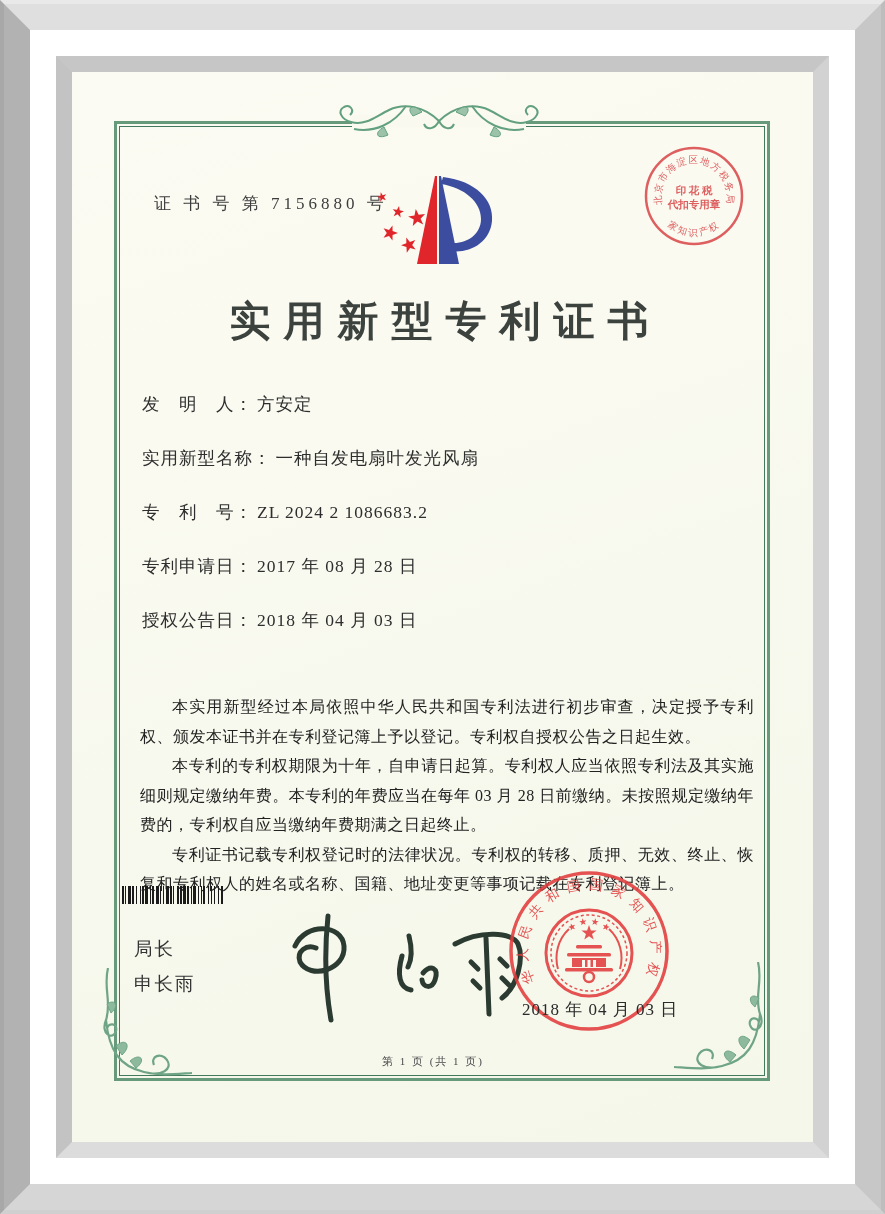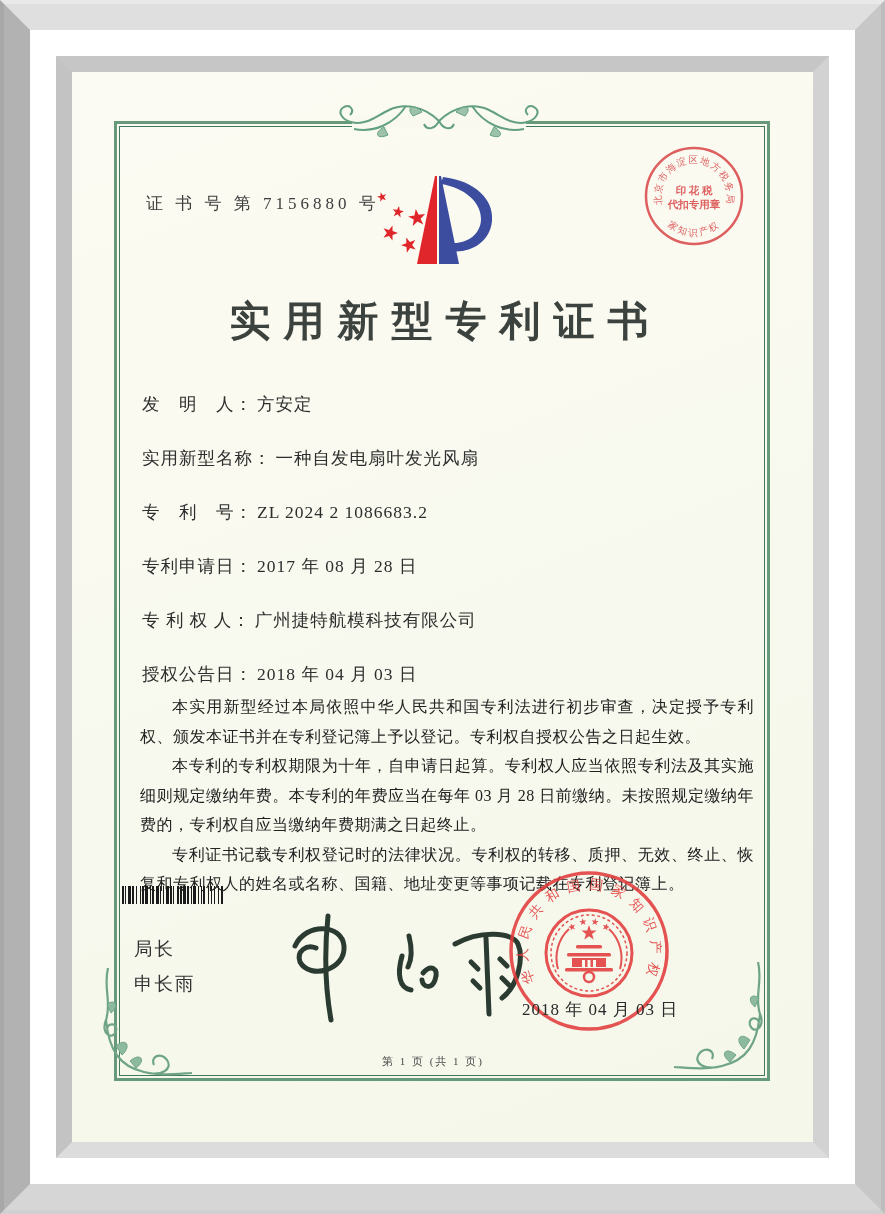--- a/index.html
+++ b/index.html
@@ -15,21 +15,21 @@
   .paper{position:absolute;left:72px;top:72px;right:72px;bottom:72px;
     background:linear-gradient(160deg,#fcfbf3 0%,#f8f9ee 55%,#f4f7ea 100%);}
 
   
   .green-frame{position:absolute;left:42px;top:49px;width:650px;height:954px;
     border:3px solid #67997b;}
   .green-frame::after{content:'';position:absolute;inset:2px;border:1px solid #417a5c;}
 
   .ornament{position:absolute;pointer-events:none;}
 
-  .cert-no{position:absolute;left:74px;top:120px;font-size:17px;letter-spacing:4px;color:#3d3d3d;}
+  .cert-no{position:absolute;left:82px;top:120px;font-size:17px;letter-spacing:4px;color:#3d3d3d;}
 
   .logo{position:absolute;left:292px;top:92px;width:150px;height:132px;}
 
   .doc-title{position:absolute;left:42px;top:222px;width:650px;text-align:center;
     font-size:41px;font-weight:700;letter-spacing:13px;color:#3c423e;text-indent:13px;}
 
   .fields{position:absolute;left:70px;top:320px;width:600px;}
   .field-row{height:22px;margin-bottom:32px;font-size:17.5px;color:#2e2e2e;white-space:nowrap;}
   .field-row .lbl{letter-spacing:1px;}
   .field-row .val{margin-left:4px;letter-spacing:1px;}
@@ -123,23 +123,20 @@
         <span class="lbl">发　明　人：</span><span class="val">方安定</span>
       </div>
       <div class="field-row">
         <span class="lbl">实用新型名称：</span><span class="val">一种自发电扇叶发光风扇</span>
       </div>
       <div class="field-row">
         <span class="lbl">专　利　号：</span><span class="val">ZL 2024 2 1086683.2</span>
       </div>
       <div class="field-row">
         <span class="lbl">专利申请日：</span><span class="val">2017 年 08 月 28 日</span>
-      </div>
-      <div class="field-row">
-        <span class="lbl">专 利 权 人：</span><span class="val">广州捷特航模科技有限公司</span>
       </div>
       <div class="field-row">
         <span class="lbl">授权公告日：</span><span class="val">2018 年 04 月 03 日</span>
       </div>
     </div>
 
     <div class="body-text">
       <p>本实用新型经过本局依照中华人民共和国专利法进行初步审查，决定授予专利权、颁发本证书并在专利登记簿上予以登记。专利权自授权公告之日起生效。</p>
       <p>本专利的专利权期限为十年，自申请日起算。专利权人应当依照专利法及其实施细则规定缴纳年费。本专利的年费应当在每年 03 月 28 日前缴纳。未按照规定缴纳年费的，专利权自应当缴纳年费期满之日起终止。</p>
       <p>专利证书记载专利权登记时的法律状况。专利权的转移、质押、无效、终止、恢复和专利权人的姓名或名称、国籍、地址变更等事项记载在专利登记簿上。</p>

